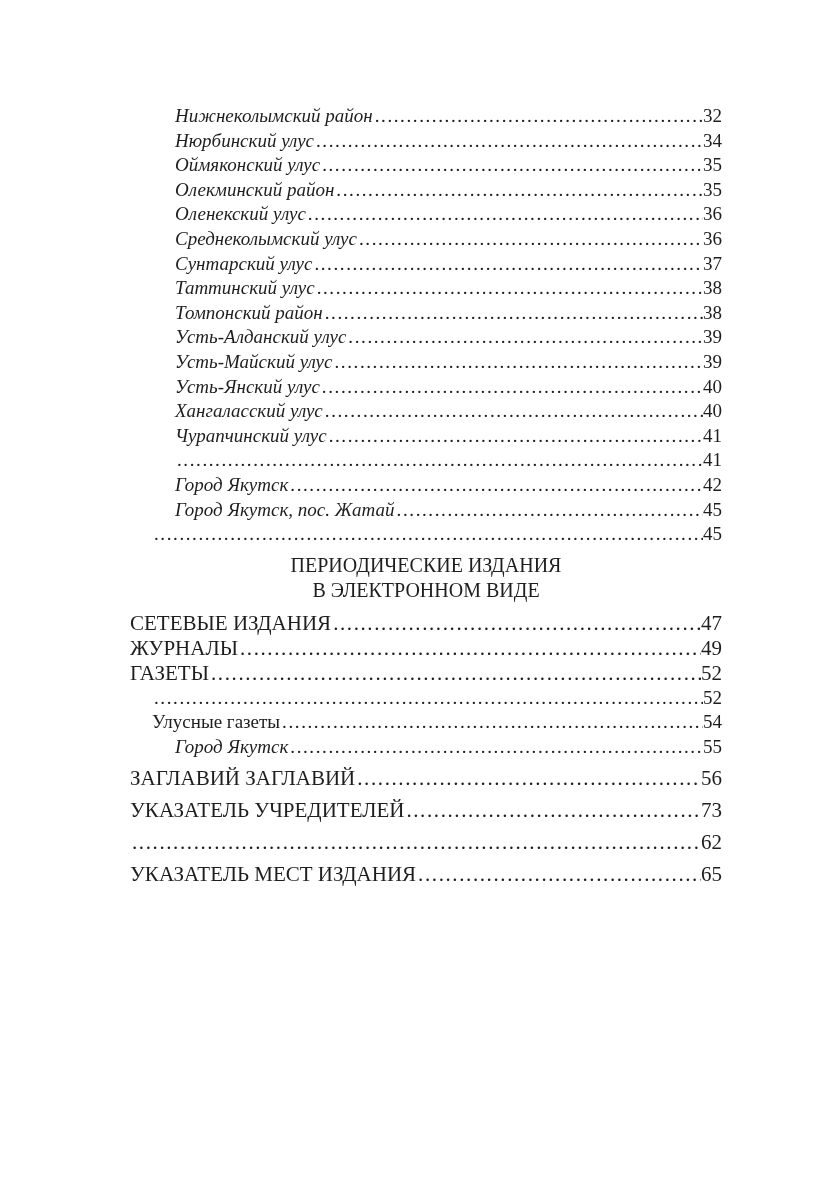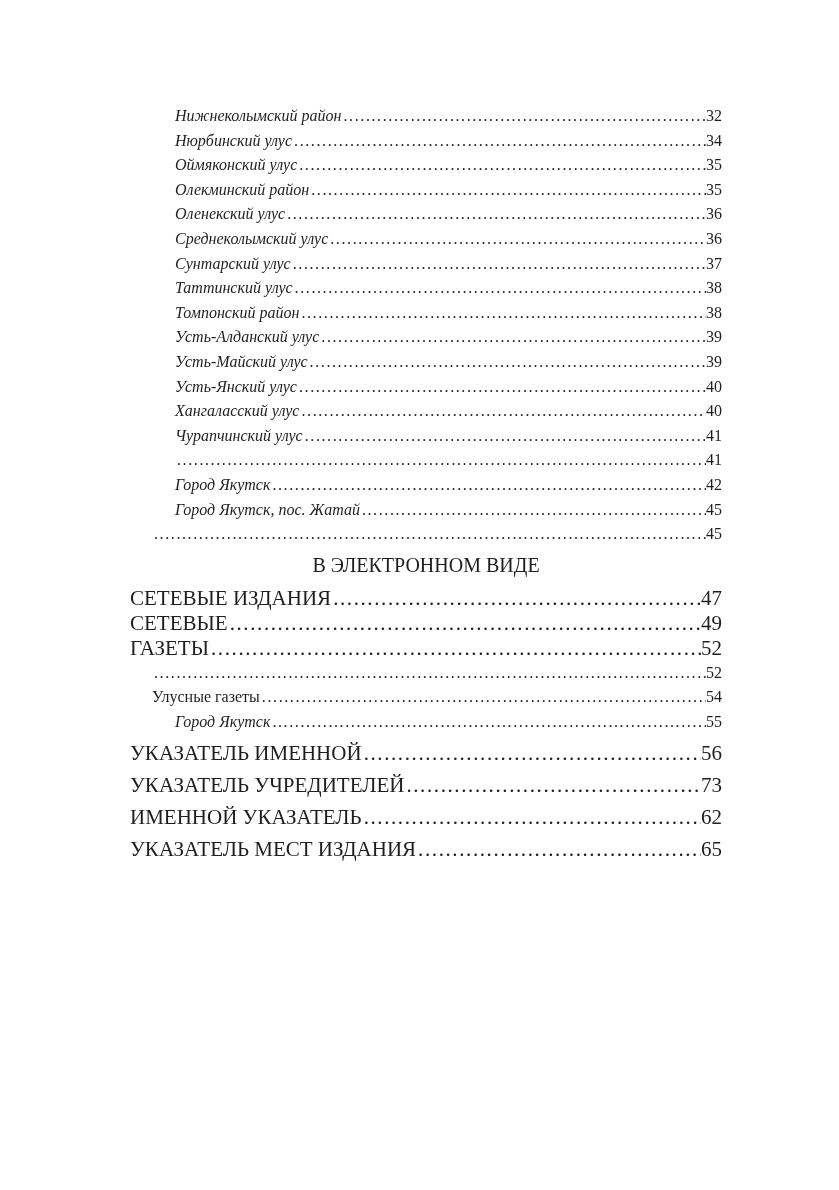--- a/index.html
+++ b/index.html
@@ -18,21 +18,21 @@
   .page {
     position: absolute;
     left: 130px;
     top: 104px;
     width: 592px;
   }
   .toc-row {
     display: flex;
     align-items: baseline;
     line-height: 24.6px;
-    font-size: 16px;
+    font-size: 19px;
   }
   .toc-row .label {
     white-space: nowrap;
   }
   .toc-row .dots {
     flex: 1;
     overflow: hidden;
     white-space: nowrap;
     letter-spacing: 1.6px;
     padding-left: 2px;
@@ -143,31 +143,32 @@
         <span class="dots">............................................................................................................................................................................................................................................................................................................</span>
         <span class="pagenum">45</span>
       </div>
       <div class="toc-row level-1">
         <span class="dots">............................................................................................................................................................................................................................................................................................................</span>
         <span class="pagenum">45</span>
       </div>
     </div>
 
   <div class="heading">
+    <div>ПЕРИОДИЧЕСКИЕ ИЗДАНИЯ</div>
     <div>В ЭЛЕКТРОННОМ ВИДЕ</div>
   </div>
 
   <div id="toc-bottom">
       <div class="toc-row level-0 caps">
         <span class="label">СЕТЕВЫЕ ИЗДАНИЯ</span>
         <span class="dots">............................................................................................................................................................................................................................................................................................................</span>
         <span class="pagenum">47</span>
       </div>
       <div class="toc-row level-0 caps">
-        <span class="label">СЕТЕВЫЕ</span>
+        <span class="label">ЖУРНАЛЫ</span>
         <span class="dots">............................................................................................................................................................................................................................................................................................................</span>
         <span class="pagenum">49</span>
       </div>
       <div class="toc-row level-0 caps">
         <span class="label">ГАЗЕТЫ</span>
         <span class="dots">............................................................................................................................................................................................................................................................................................................</span>
         <span class="pagenum">52</span>
       </div>
       <div class="toc-row level-1">
         <span class="dots">............................................................................................................................................................................................................................................................................................................</span>
@@ -177,31 +178,30 @@
         <span class="label">Улусные газеты</span>
         <span class="dots">............................................................................................................................................................................................................................................................................................................</span>
         <span class="pagenum">54</span>
       </div>
       <div class="toc-row level-2 italic">
         <span class="label">Город Якутск</span>
         <span class="dots">............................................................................................................................................................................................................................................................................................................</span>
         <span class="pagenum">55</span>
       </div>
       <div class="toc-row level-0 caps spaced">
-        <span class="label">УКАЗАТЕЛЬ ИМЕННОЙ</span>
+        <span class="label">ЗАГЛАВИЙ ЗАГЛАВИЙ</span>
         <span class="dots">............................................................................................................................................................................................................................................................................................................</span>
         <span class="pagenum">56</span>
       </div>
       <div class="toc-row level-0 caps spaced">
         <span class="label">УКАЗАТЕЛЬ УЧРЕДИТЕЛЕЙ</span>
         <span class="dots">............................................................................................................................................................................................................................................................................................................</span>
         <span class="pagenum">73</span>
       </div>
       <div class="toc-row level-0 caps spaced">
-        <span class="label">ИМЕННОЙ УКАЗАТЕЛЬ</span>
         <span class="dots">............................................................................................................................................................................................................................................................................................................</span>
         <span class="pagenum">62</span>
       </div>
       <div class="toc-row level-0 caps spaced">
         <span class="label">УКАЗАТЕЛЬ МЕСТ ИЗДАНИЯ</span>
         <span class="dots">............................................................................................................................................................................................................................................................................................................</span>
         <span class="pagenum">65</span>
       </div>
     </div>
 </div>

